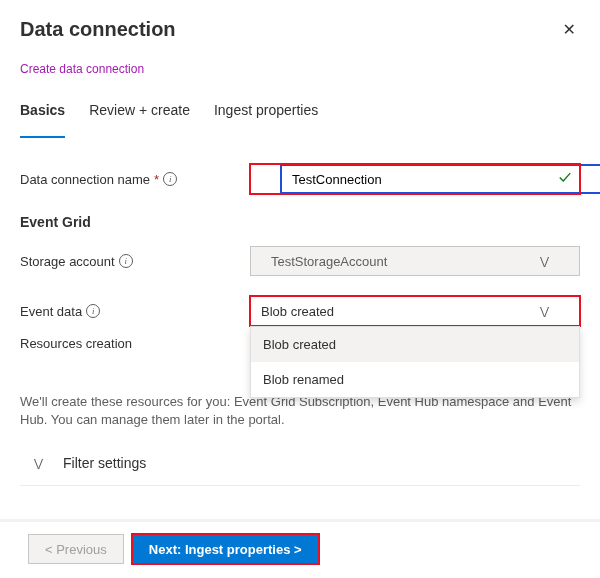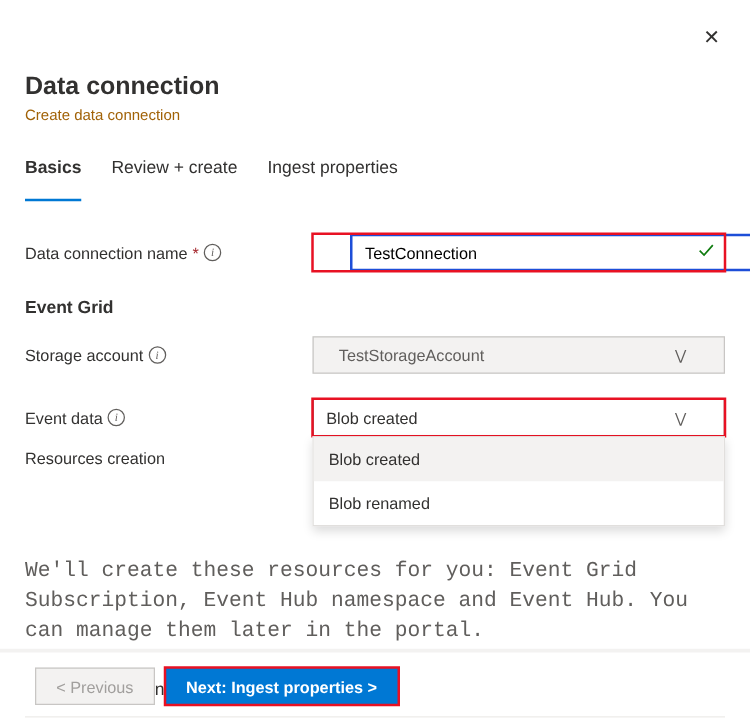--- a/index.html
+++ b/index.html
@@ -7,22 +7,22 @@
     font-family: "Segoe UI", -apple-system, sans-serif;
     font-size: 13px;
     color: #323130;
     width: 600px;
     height: 578px;
     background: #fff;
     padding: 18px 20px 0 20px;
     position: relative;
   }
   .header { display: flex; justify-content: space-between; align-items: flex-start; margin-bottom: 26px; }
-  .title { font-size: 20px; font-weight: 600; color: #323130; margin-top: 40px; }
-  .subtitle { font-size: 12px; color: #a16207; margin-top: 4px; }
+  .title { font-size: 20px; font-weight: 600; color: #323130; }
+  .subtitle { font-size: 12px; color: #a21caf; margin-top: 21px; }
   .close-x { font-size: 16px; cursor: pointer; padding: 2px 4px; color: #323130; }
   .tabs { display: flex; gap: 24px; margin-bottom: 26px; font-size: 14px; }
   .tab { padding-bottom: 18px; cursor: pointer; color: #323130; }
   .tab.active { border-bottom: 2px solid #0078d4; font-weight: 600; }
   .form-row { display: flex; align-items: center; margin-bottom: 20px; }
   .form-label { width: 230px; font-size: 13px; display: flex; align-items: center; gap: 4px; }
   .required { color: #a4262c; }
   .info-icon { width: 14px; height: 14px; border: 1px solid #605e5c; border-radius: 50%; display: inline-flex; align-items: center; justify-content: center; font-size: 9px; color: #605e5c; font-style: italic; font-family: serif; }
   .input-wrap { flex: 1; position: relative; }
   .text-input { width: 100%; height: 30px; padding: 0 30px 0 10px; border: 2px solid #1d4ed8; font-size: 13px; margin-left: 30px; }
@@ -34,21 +34,21 @@
   .chevron { font-size: 11px; color: #605e5c; }
   .event-type-wrap { position: relative; flex: 1; }
   .dropdown { position: absolute; top: 30px; left: 0; right: 0; background: #fff; box-shadow: 0 4px 8px rgba(0,0,0,0.15); border: 1px solid #e1dfdd; z-index: 10; }
   .dropdown-item { padding: 10px 12px; cursor: pointer; font-size: 13px; }
   .dropdown-item:first-child { background: #f3f2f1; }
   .radio-group { margin-top: 8px; width: 125px; padding: 2px 4px 4px 4px; }
   .radio-item { display: flex; align-items: center; gap: 8px; margin: 4px 0; cursor: pointer; }
   .radio-circle { width: 18px; height: 18px; border: 1px solid #323130; border-radius: 50%; display: flex; align-items: center; justify-content: center; }
   .radio-circle.checked::after { content: ""; width: 10px; height: 10px; background: #0078d4; border-radius: 50%; }
   .radio-circle.checked { border-color: #0078d4; }
-  .desc-text { margin-top: 72px; font-size: 17px; color: #605e5c; line-height: 1.4; font-family: Liberation Mono, monospace; }
+  .desc-text { margin-top: 42px; font-size: 13px; color: #605e5c; line-height: 1.4; }
   .filter-row { display: flex; align-items: center; gap: 20px; margin-top: 20px; padding: 6px 0 14px 14px; cursor: pointer; font-size: 14px; border-bottom: 1px solid #edebe9; }
   .footer-sep { position: absolute; left: 0; right: 0; bottom: 56px; height: 3px; background: #f3f2f1; }
   .footer { position: absolute; left: 28px; bottom: 14px; display: flex; gap: 8px; }
   .btn { height: 30px; padding: 0 16px; font-size: 13px; border: 1px solid #c8c6c4; background: #fff; cursor: pointer; display: flex; align-items: center; }
   .btn.disabled { background: #f3f2f1; color: #a19f9d; }
   .btn.primary { background: #0078d4; color: #fff; border-color: #0078d4; font-weight: 600; }
   svg.check { width: 14px; height: 14px; }
 </style>
 </head>
 <body>

